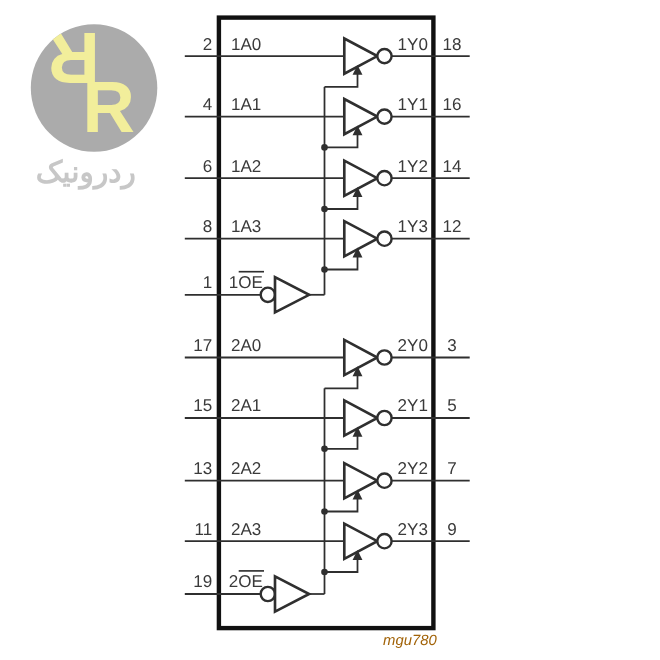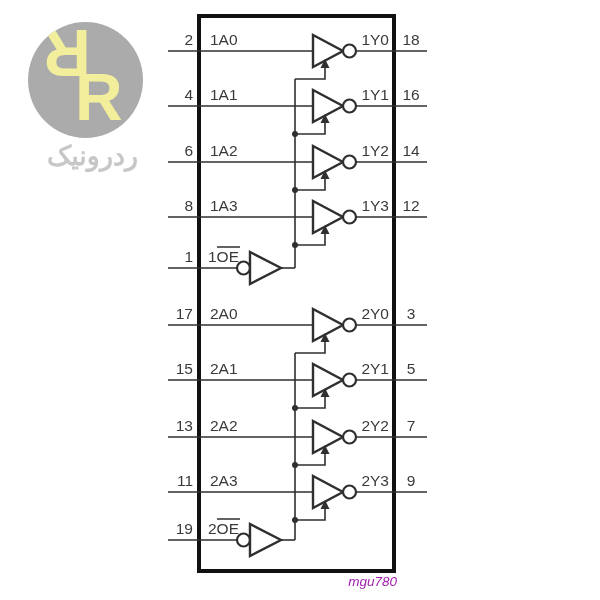--- a/index.html
+++ b/index.html
@@ -13,31 +13,31 @@
     position:absolute;left:28px;top:22px;width:115px;height:116px;border-radius:50%;
     background:#ababab;overflow:hidden;
   }
   .logo-r{
     position:absolute;font-weight:bold;font-size:66px;line-height:1;
     color:#f2ee9b;font-family:"Liberation Sans",sans-serif;
   }
   .logo-r-flip{left:15px;top:-2px;transform:rotate(180deg);}
   .logo-r-norm{left:47px;top:42px;}
   .brand-name{
-    position:absolute;left:18px;top:140px;width:120px;
+    position:absolute;left:18px;top:140px;width:120px;text-align:center;
     direction:rtl;font-weight:bold;font-size:27px;color:#c7c7c7;letter-spacing:1px;
   }
   
   svg.diagram{position:absolute;left:0;top:0;}
   svg.diagram text{
     font-family:"Liberation Sans",sans-serif;font-size:15.5px;fill:#3a3a3a;
   }
   .figure-code{
     position:absolute;left:300px;top:574px;width:97px;text-align:right;
-    font-style:italic;font-size:13.5px;color:#a21caf;
+    font-style:italic;font-size:13.5px;color:#a16207;
   }
 </style>
 </head>
 <body>
 
 <div class="page">
 
   <div class="watermark">
     <div class="logo-circle" style="background: rgb(171, 171, 171);">
       <span class="logo-r logo-r-flip" style="color: rgb(242, 238, 155);">R</span>

